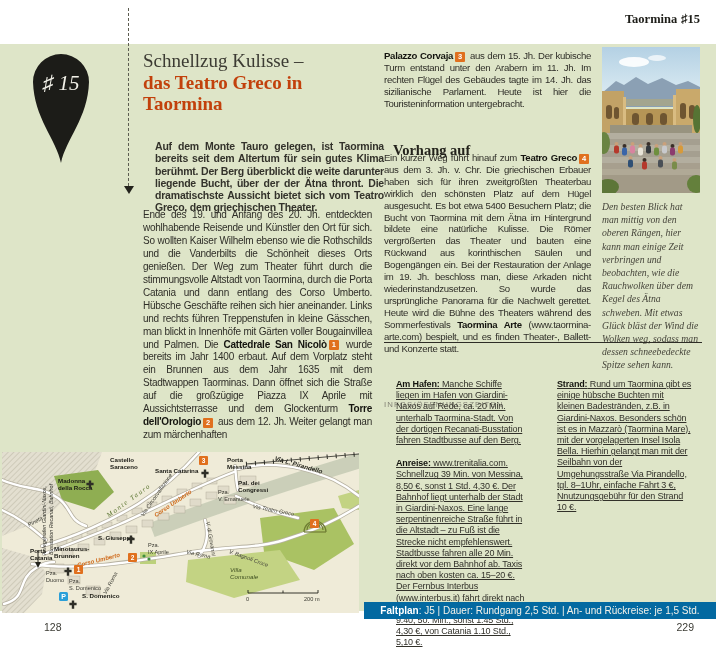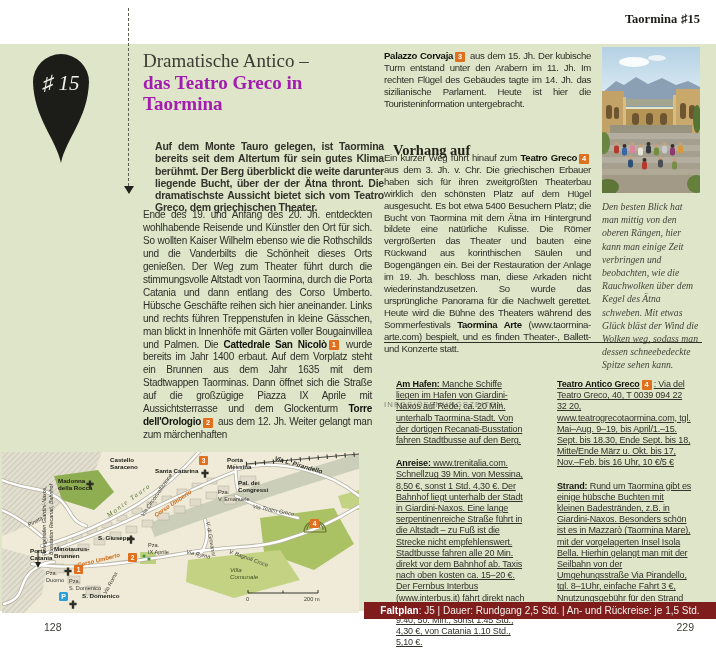--- a/index.html
+++ b/index.html
@@ -17,21 +17,21 @@
   
   .pin{left:30px;top:46px;width:62px;height:118px;}
 
   
   .dash-line{left:128px;top:8px;height:178px;width:0;border-left:1px dashed #5c5c50;}
   .dash-arrow{left:124px;top:186px;width:0;height:0;border-left:5px solid transparent;
               border-right:5px solid transparent;border-top:8px solid #23231c;}
 
   
   .title{left:143px;top:50px;width:238px;font:19px/21.5px "Liberation Serif",serif;color:#3c3b33;margin:0;}
-  .title strong{color:#a21caf;}
+  .title strong{color:#c2410c;}
   .intro{left:143px;top:128px;width:229px;margin:12px;font:bold 10.5px/12.3px "Liberation Sans",sans-serif;
          letter-spacing:-0.2px;text-align:justify;color:#33322b;}
 
   
   .bodytxt{margin:0;text-align:justify;color:#2f2e28;}
   .lcol{left:143px;top:209px;width:229px;font-size:10px;line-height:12.95px;letter-spacing:-0.25px;}
   .rcol1{left:384px;top:50px;width:207px;font-size:9.6px;line-height:11.9px;letter-spacing:-0.3px;}
   .rcol2{left:384px;top:152px;width:207px;font-size:9.6px;line-height:11.9px;letter-spacing:-0.3px;}
   .bodytxt b{color:#14140f;}
   h2.sub{left:384px;top:133px;margin:9px;font:bold 14.5px "Liberation Serif",serif;color:#23221b;}
@@ -47,21 +47,21 @@
   .info-col p{margin:12px;text-decoration:underline;}
   .info-col b{color:#14140f;}
   .icol1{left:384px;top:367px;width:153px;}
   .icol2{left:545px;top:367px;width:159px;}
 
   
   .photo{left:602px;top:47px;width:98px;height:146px;}
   .caption{left:602px;top:200px;width:97px;margin:0;font:italic 9.7px/13.2px "Liberation Serif",serif;color:#45443a;}
 
   
-  .footer-bar{left:364px;top:602px;width:352px;height:17px;background:#7f1d1d;color:#f3f2ea;
+  .footer-bar{left:364px;top:602px;width:352px;height:17px;background:#0369a1;color:#f3f2ea;
               font:10px/17px "Liberation Sans",sans-serif;text-align:center;}
   .footer-bar b{color:#ffffff;}
   .pageno{font:10.5px "Liberation Sans",sans-serif;color:#3c3c35;}
   .pn-left{left:44px;top:621px;}
   .pn-right{right:22px;top:621px;}
 
   
   .ml-place{font:bold 6.2px "Liberation Sans",sans-serif;fill:#1b1b15;}
   .ml-small{font:5.6px "Liberation Sans",sans-serif;fill:#3a3a32;}
   .ml-road{font:italic 5.6px "Liberation Sans",sans-serif;fill:#45453c;}
@@ -84,21 +84,21 @@
 
 <svg class="abs pin" viewBox="0 0 62 118">
   <path d="M31,117 C26,93 4,72 3,36 A28,28 0 1 1 59,36 C58,72 36,93 31,117 Z" fill="#1c1c18"></path>
   <text class="pin-label" x="31" y="44" text-anchor="middle">♯ 15</text>
 </svg>
 
 <div class="abs dash-line"></div>
 <div class="abs dash-arrow"></div>
 
 <h1 class="abs title">
-  <span>Dramatische Antico –</span><br>
+  <span>Schnellzug Kulisse –</span><br>
   <strong>das Teatro Greco in Taormina</strong>
 </h1>
 
 <p class="abs intro">Auf dem Monte Tauro gelegen, ist Taormina bereits seit dem Altertum für sein gutes Klima berühmt. Der Berg überblickt die weite darunter liegende Bucht, über der der Ätna thront. Die dramatischste Aussicht bietet sich vom Teatro Greco, dem griechischen Theater.</p>
 
 <p class="abs bodytxt lcol">Ende des 19. und Anfang des 20. Jh. entdeckten wohlhabende Reisende und Künstler den Ort für sich. So wollten Kaiser Wilhelm ebenso wie die Rothschilds und die Vanderbilts die Schönheit dieses Orts genießen. Der Weg zum Theater führt durch die stimmungsvolle Altstadt von Taormina, durch die Porta Catania und dann entlang des Corso Umberto. Hübsche Geschäfte reihen sich hier aneinander. Links und rechts führen Treppenstufen in kleine Gässchen, man blickt in Innenhöfe mit Gärten voller Bougainvillea und Palmen. Die <b>Cattedrale San Nicolò</b><span class="badge">1</span> wurde bereits im Jahr 1400 erbaut. Auf dem Vorplatz steht ein Brunnen aus dem Jahr 1635 mit dem Stadtwappen Taorminas. Dann öffnet sich die Straße auf die großzügige Piazza IX Aprile mit Aussichtsterrasse und dem Glockenturm <b>Torre dell'Orologio</b><span class="badge">2</span> aus dem 12. Jh. Weiter gelangt man zum märchenhaften</p>
 <p class="abs bodytxt rcol1"><b>Palazzo Corvaja</b><span class="badge">3</span> aus dem 15. Jh. Der kubische Turm entstand unter den Arabern im 11. Jh. Im rechten Flügel des Gebäudes tagte im 14. Jh. das sizilianische Parlament. Heute ist hier die Touristeninformation untergebracht.</p>
 <h2 class="abs sub">Vorhang auf</h2>
 <p class="abs bodytxt rcol2">Ein kurzer Weg führt hinauf zum <b>Teatro Greco</b><span class="badge">4</span> aus dem 3. Jh. v. Chr. Die griechischen Erbauer haben sich für ihren zweitgrößten Theaterbau wirklich den schönsten Platz auf dem Hügel ausgesucht. Es bot etwa 5400 Besuchern Platz; die Bucht von Taormina mit dem Ätna im Hintergrund bildete eine natürliche Kulisse. Die Römer vergrößerten das Theater und bauten eine Rückwand aus korinthischen Säulen und Bogengängen ein. Bei der Restauration der Anlage im 19. Jh. beschloss man, diese Arkaden nicht wiederinstandzusetzen. So wurde das ursprüngliche Panorama für die Nachwelt gerettet. Heute wird die Bühne des Theaters während des Sommerfestivals <b>Taormina Arte</b> (www.taormina-arte.com) bespielt, und es finden Theater-, Ballett- und Konzerte statt.</p>
 
@@ -199,21 +199,20 @@
 
 <p class="abs caption">Den besten Blick hat man mittig von den oberen Rängen, hier kann man einige Zeit verbringen und beobachten, wie die Rauchwolken über dem Kegel des Ätna schweben. Mit etwas Glück bläst der Wind die Wolken weg, sodass man dessen schneebedeckte Spitze sehen kann.</p>
 
 <hr class="abs info-rule">
 <div class="abs info-label">INFOS/ÖFFNUNGSZEITEN</div>
 <div class="abs info-col icol1">
     <p><b>Am Hafen:</b> Manche Schiffe liegen im Hafen von Giardini-Naxos auf Rede, ca. 20 Min. unterhalb Taormina-Stadt. Von der dortigen Recanati-Busstation fahren Stadtbusse auf den Berg.</p>
     <p><b>Anreise:</b> www.trenitalia.com. Schnellzug 39 Min. von Messina, 8,50 €, sonst 1 Std. 4,30 €. Der Bahnhof liegt unterhalb der Stadt in Giardini-Naxos. Eine lange serpentinenreiche Straße führt in die Altstadt – zu Fuß ist die Strecke nicht empfehlenswert. Stadtbusse fahren alle 20 Min. direkt vor dem Bahnhof ab. Taxis nach oben kosten ca. 15–20 €. Der Fernbus Interbus (www.interbus.it) fährt direkt nach Taormina-Stadt, von Messina 9.40, 50. Min., sonst 1.45 Std., 4,30 €, von Catania 1.10 Std., 5,10 €.</p>
   </div>
 <div class="abs info-col icol2">
-    <p><b>Teatro Antico Greco</b><span class="badge">4</span>: Via del Teatro Greco, 40, T 0039 094 22 32 20, www.teatrogrecotaormina.com, tgl. Mai–Aug. 9–19, bis April/1.–15. Sept. bis 18.30, Ende Sept. bis 18, Mitte/Ende März u. Okt. bis 17, Nov.–Feb. bis 16 Uhr, 10 €/5 €</p>
     <p><b>Strand:</b> Rund um Taormina gibt es einige hübsche Buchten mit kleinen Badestränden, z.B. in Giardini-Naxos. Besonders schön ist es in Mazzarò (Taormina Mare), mit der vorgelagerten Insel Isola Bella. Hierhin gelangt man mit der Seilbahn von der Umgehungsstraße Via Pirandello, tgl. 8–1Uhr, einfache Fahrt 3 €, Nnutzungsgebühr für den Strand 10 €.</p>
   </div>
 
 <svg class="abs map" viewBox="0 0 357 161">
   <defs>
     <pattern id="hatch" width="4" height="4" patternUnits="userSpaceOnUse" patternTransform="rotate(45)">
       <rect width="4" height="4" fill="#e3dfd0"></rect>
       <line x1="0" y1="0" x2="0" y2="4" stroke="#c6c1b0" stroke-width="1.4"></line>
     </pattern>
   </defs>

